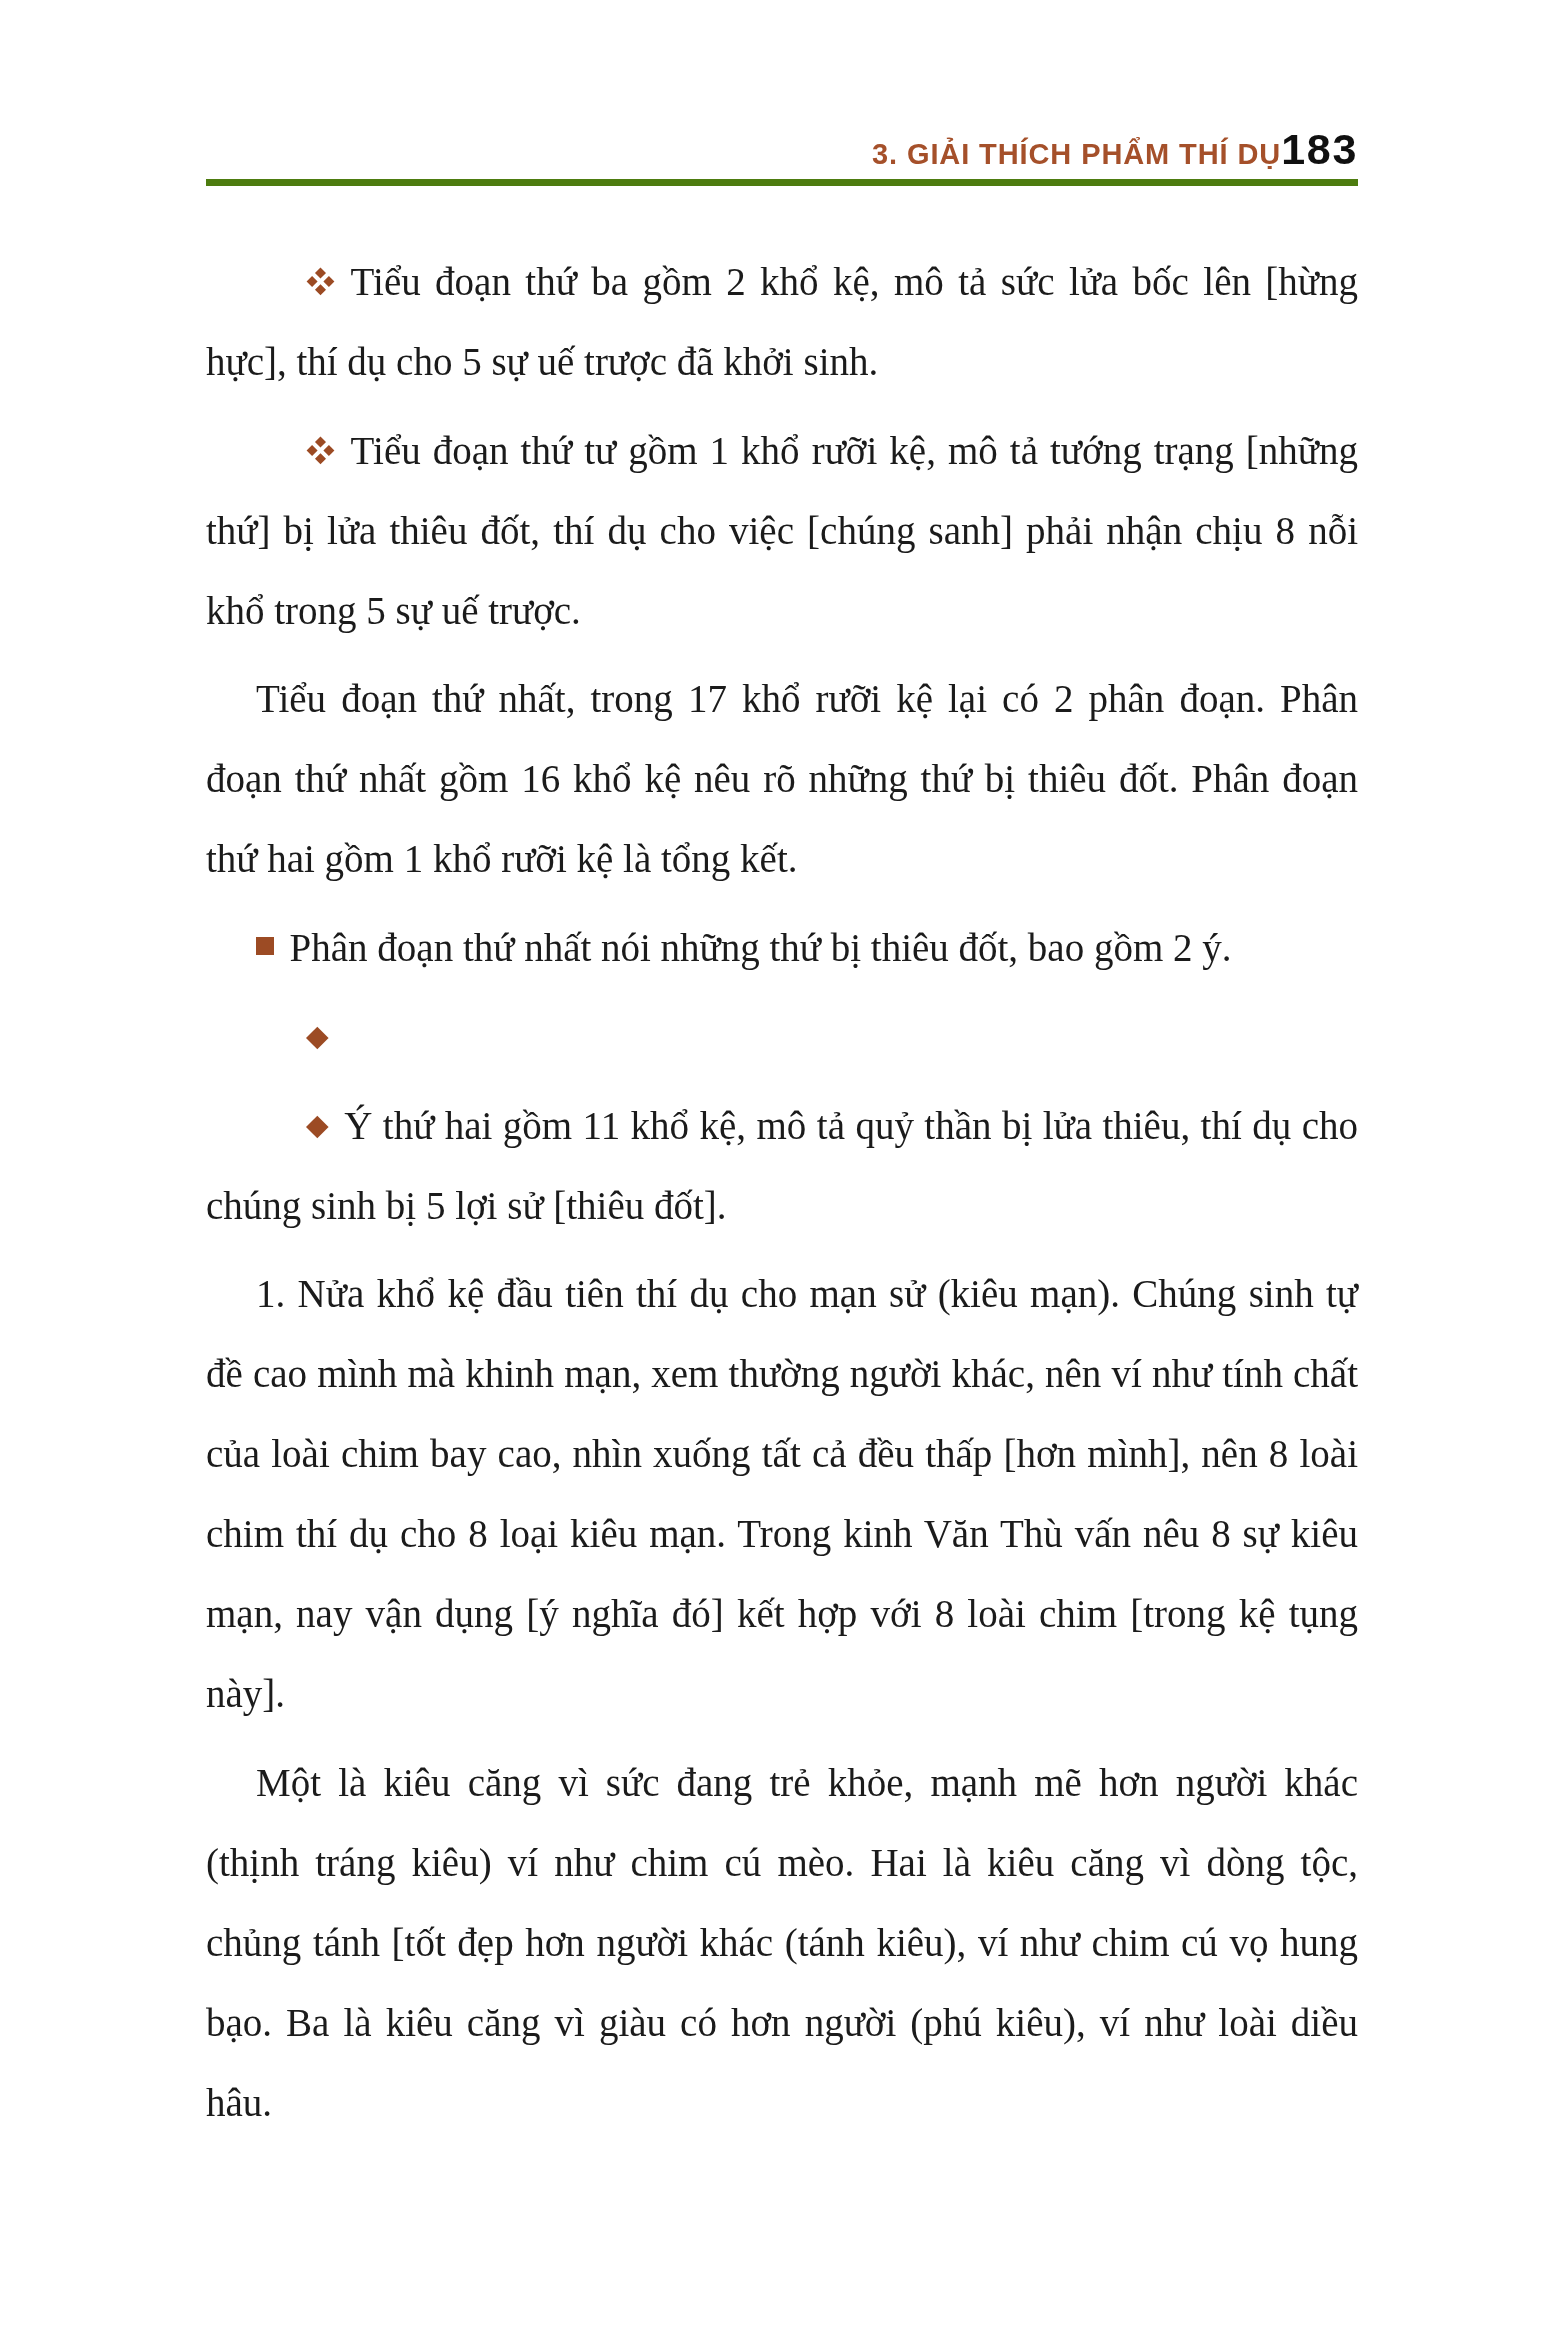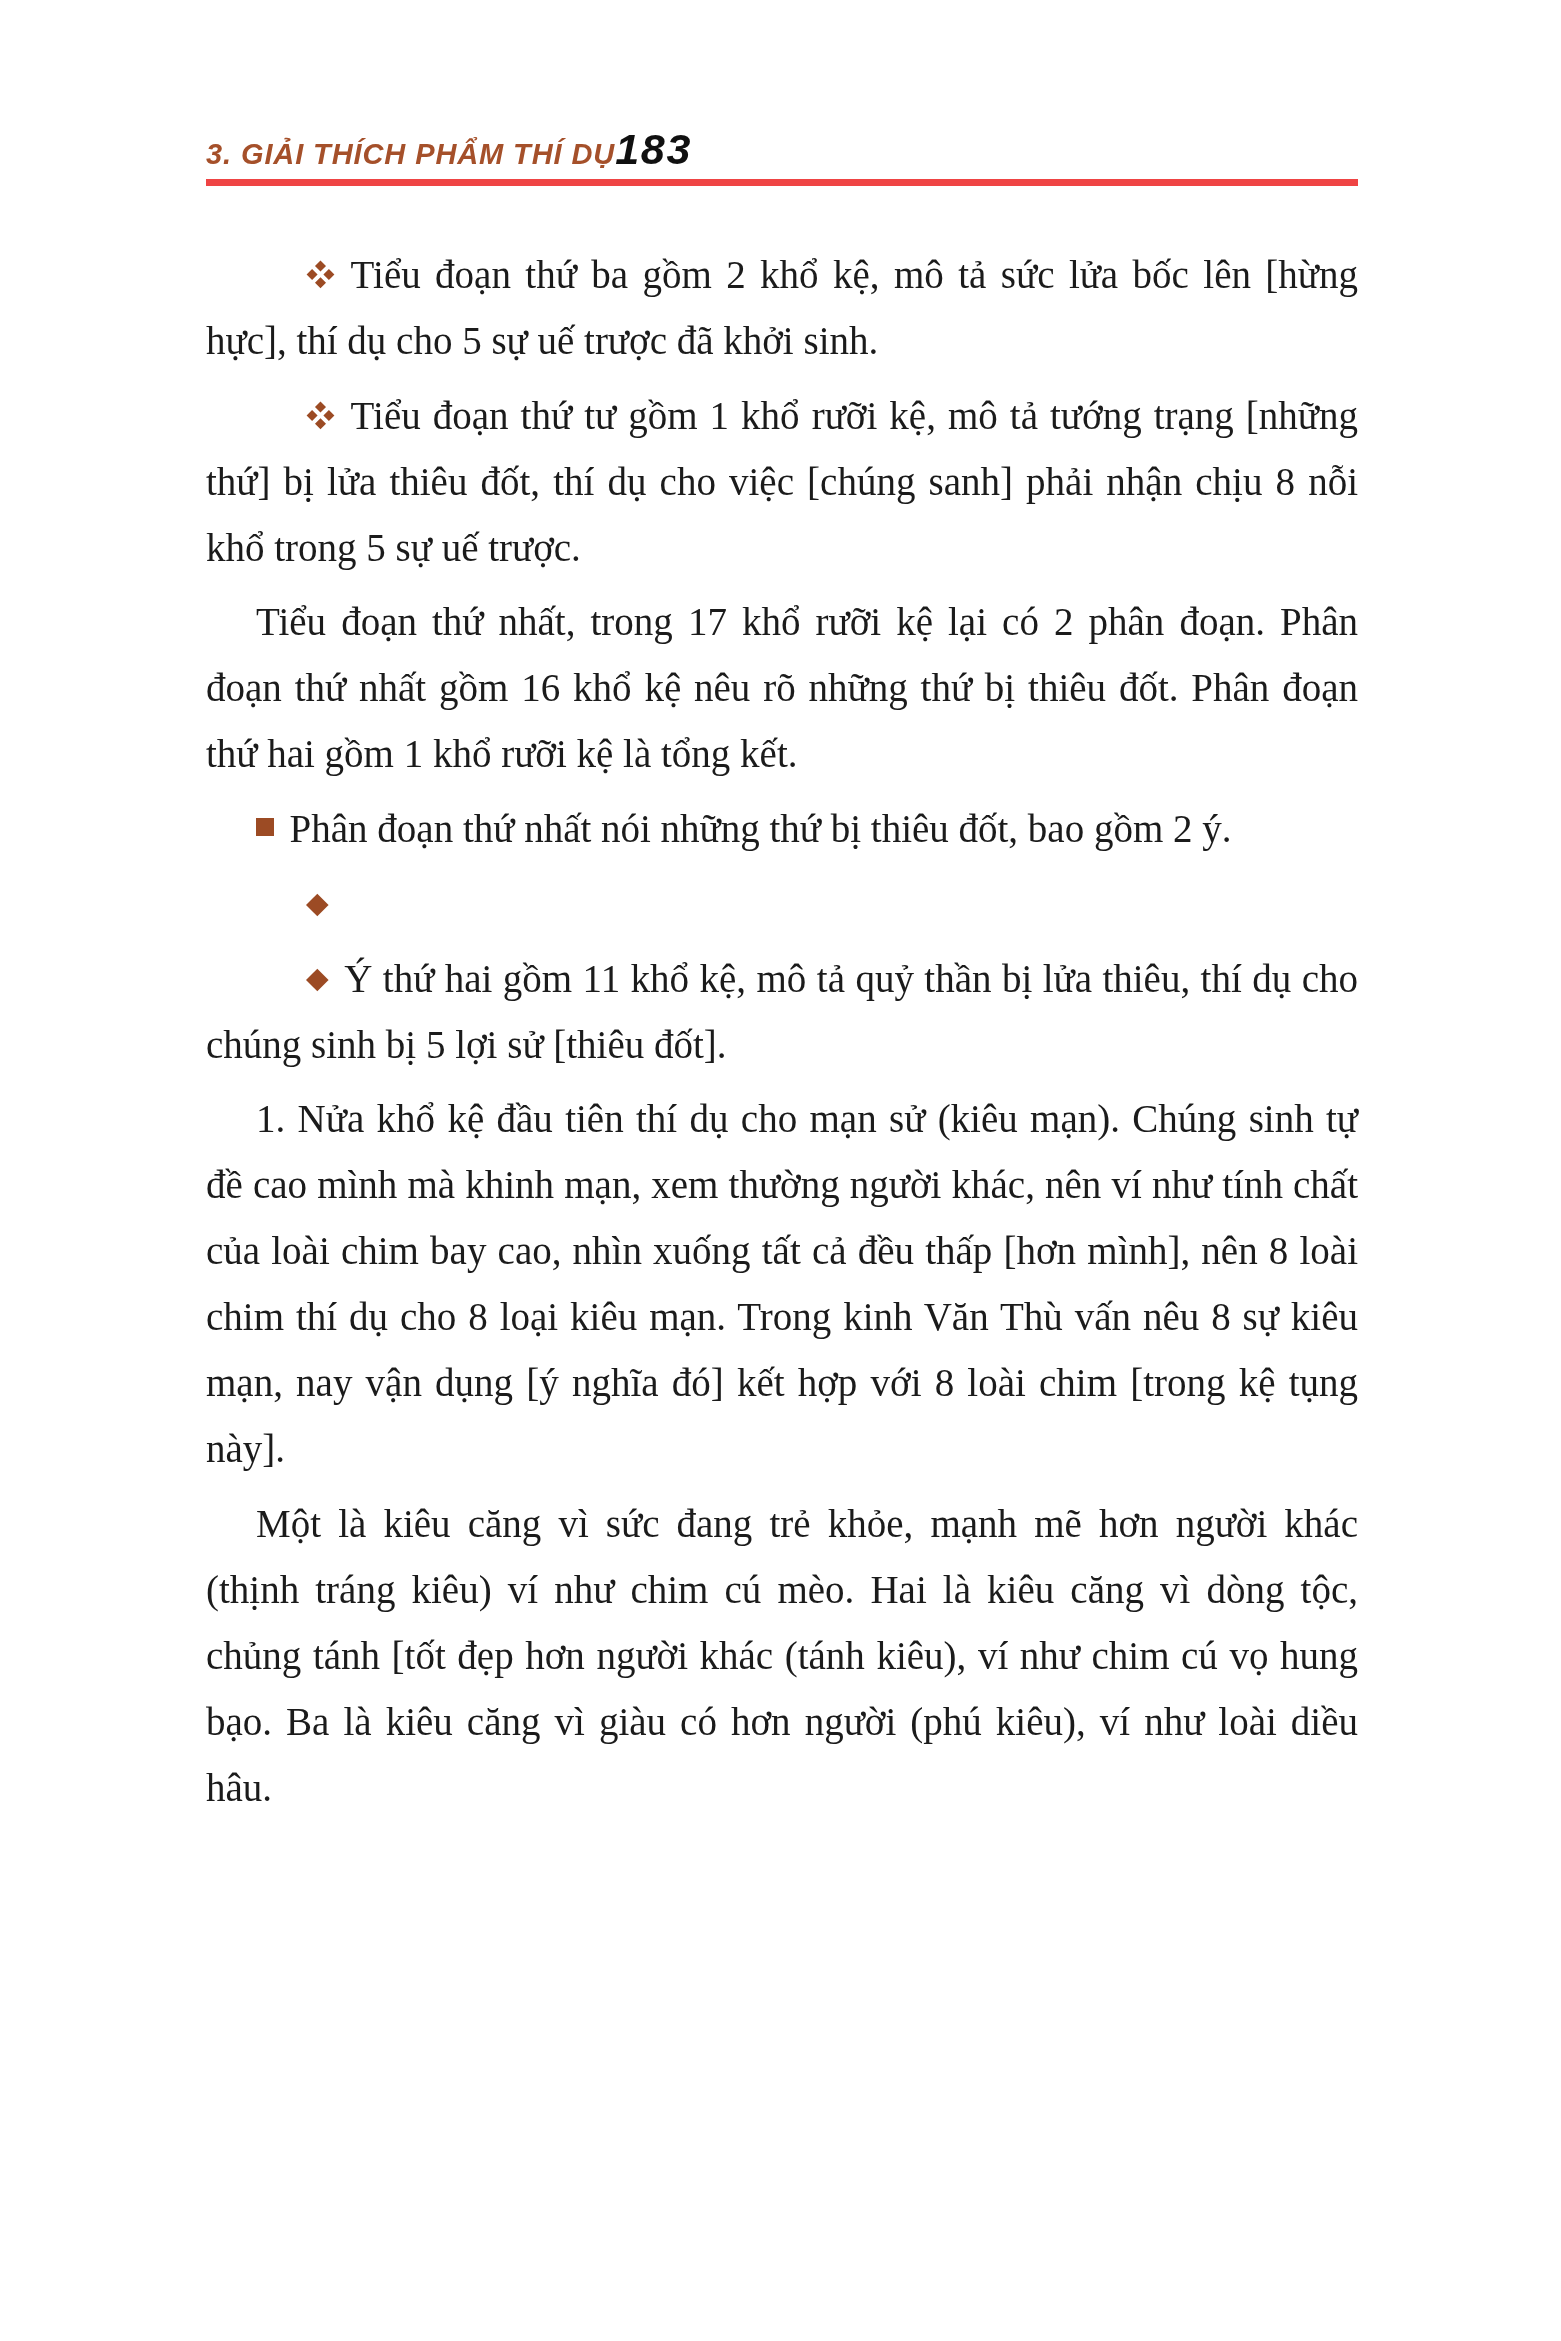--- a/index.html
+++ b/index.html
@@ -12,46 +12,45 @@
   }
   .page { position: absolute; inset: 0; }
   .content-col {
     position: absolute;
     left: 206px;
     width: 1152px;
     top: 130px;
   }
   .header-row {
     display: flex;
-    justify-content: flex-start;
+    justify-content: flex-end;
     align-items: flex-end;
     padding-bottom: 10.4px;
-    border-bottom: 7px solid #ef4444;
-    font-style: italic;
+    border-bottom: 7px solid #4d7c0f;
   }
   .running-head {
     font-family: "Liberation Sans", sans-serif;
     font-weight: bold;
     font-size: 29px;
     letter-spacing: 0.9px;
     color: #a5502a;
     line-height: 1;
   }
   .page-number {
     font-family: "Liberation Sans", sans-serif;
     font-weight: bold;
     font-size: 43px;
     letter-spacing: 1.7px;
     color: #101010;
     line-height: 0.9;
   }
   .body-text {
     margin-top: 56px;
     font-size: 39px;
-    line-height: 66px;
+    line-height: 80px;
     color: #1b1b1b;
     text-align: justify;
   }
   .body-text p {
     margin: 0 0 8.7px 0;
     text-indent: 50px;
   }
   .bullet {
     display: inline-block;
     margin-right: 15.6px;

